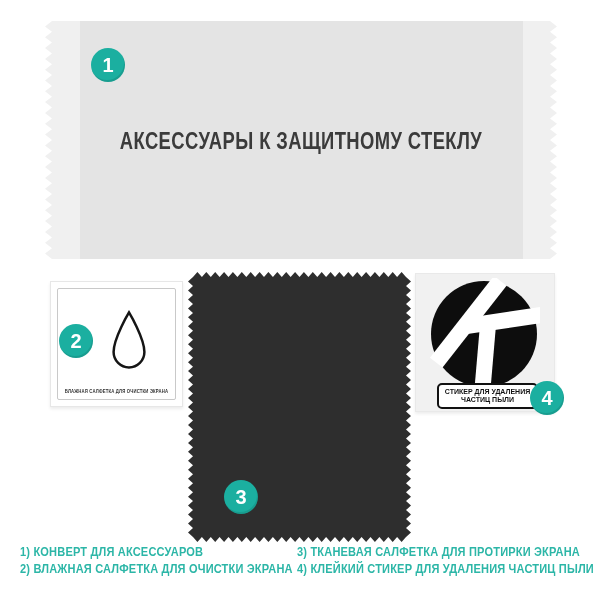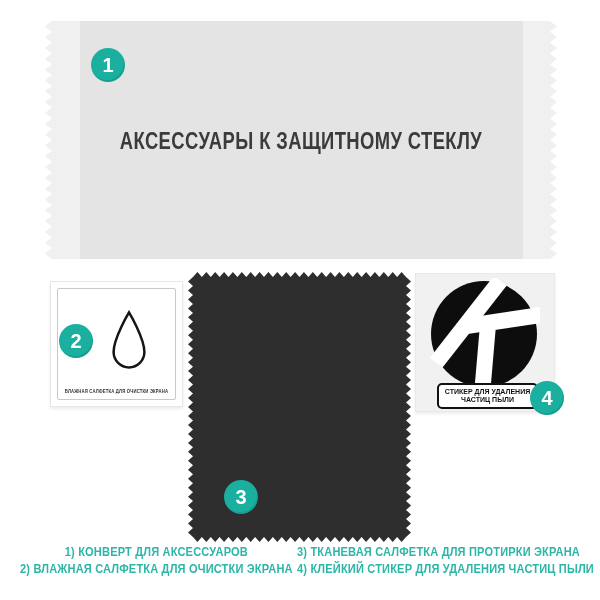--- a/index.html
+++ b/index.html
@@ -53,21 +53,21 @@
   .sticker-label{
     position:absolute;left:21px;top:109px;width:101px;height:26px;
     background:#fff;border:2px solid #111;border-radius:5px;box-sizing:border-box;
     display:flex;flex-direction:column;align-items:center;justify-content:center;
     font-size:7px;font-weight:bold;color:#111;line-height:8.5px;white-space:nowrap;
     z-index:4;
   }
   
   .legend{position:absolute;left:0;top:543px;width:600px;color:var(--legend,#2cb6a7);}
   .legend-col{position:absolute;top:0;}
-  .legend-col-left{left:20px;text-align:center;}
+  .legend-col-left{left:20px;}
   .legend-col-right{left:297px;}
   .legend-line{
     font-size:13px;font-weight:bold;line-height:17px;white-space:nowrap;
     transform:scaleX(.85);transform-origin:left center;letter-spacing:.2px;
   }
 </style>
 </head>
 <body>
 
 <div class="canvas">

